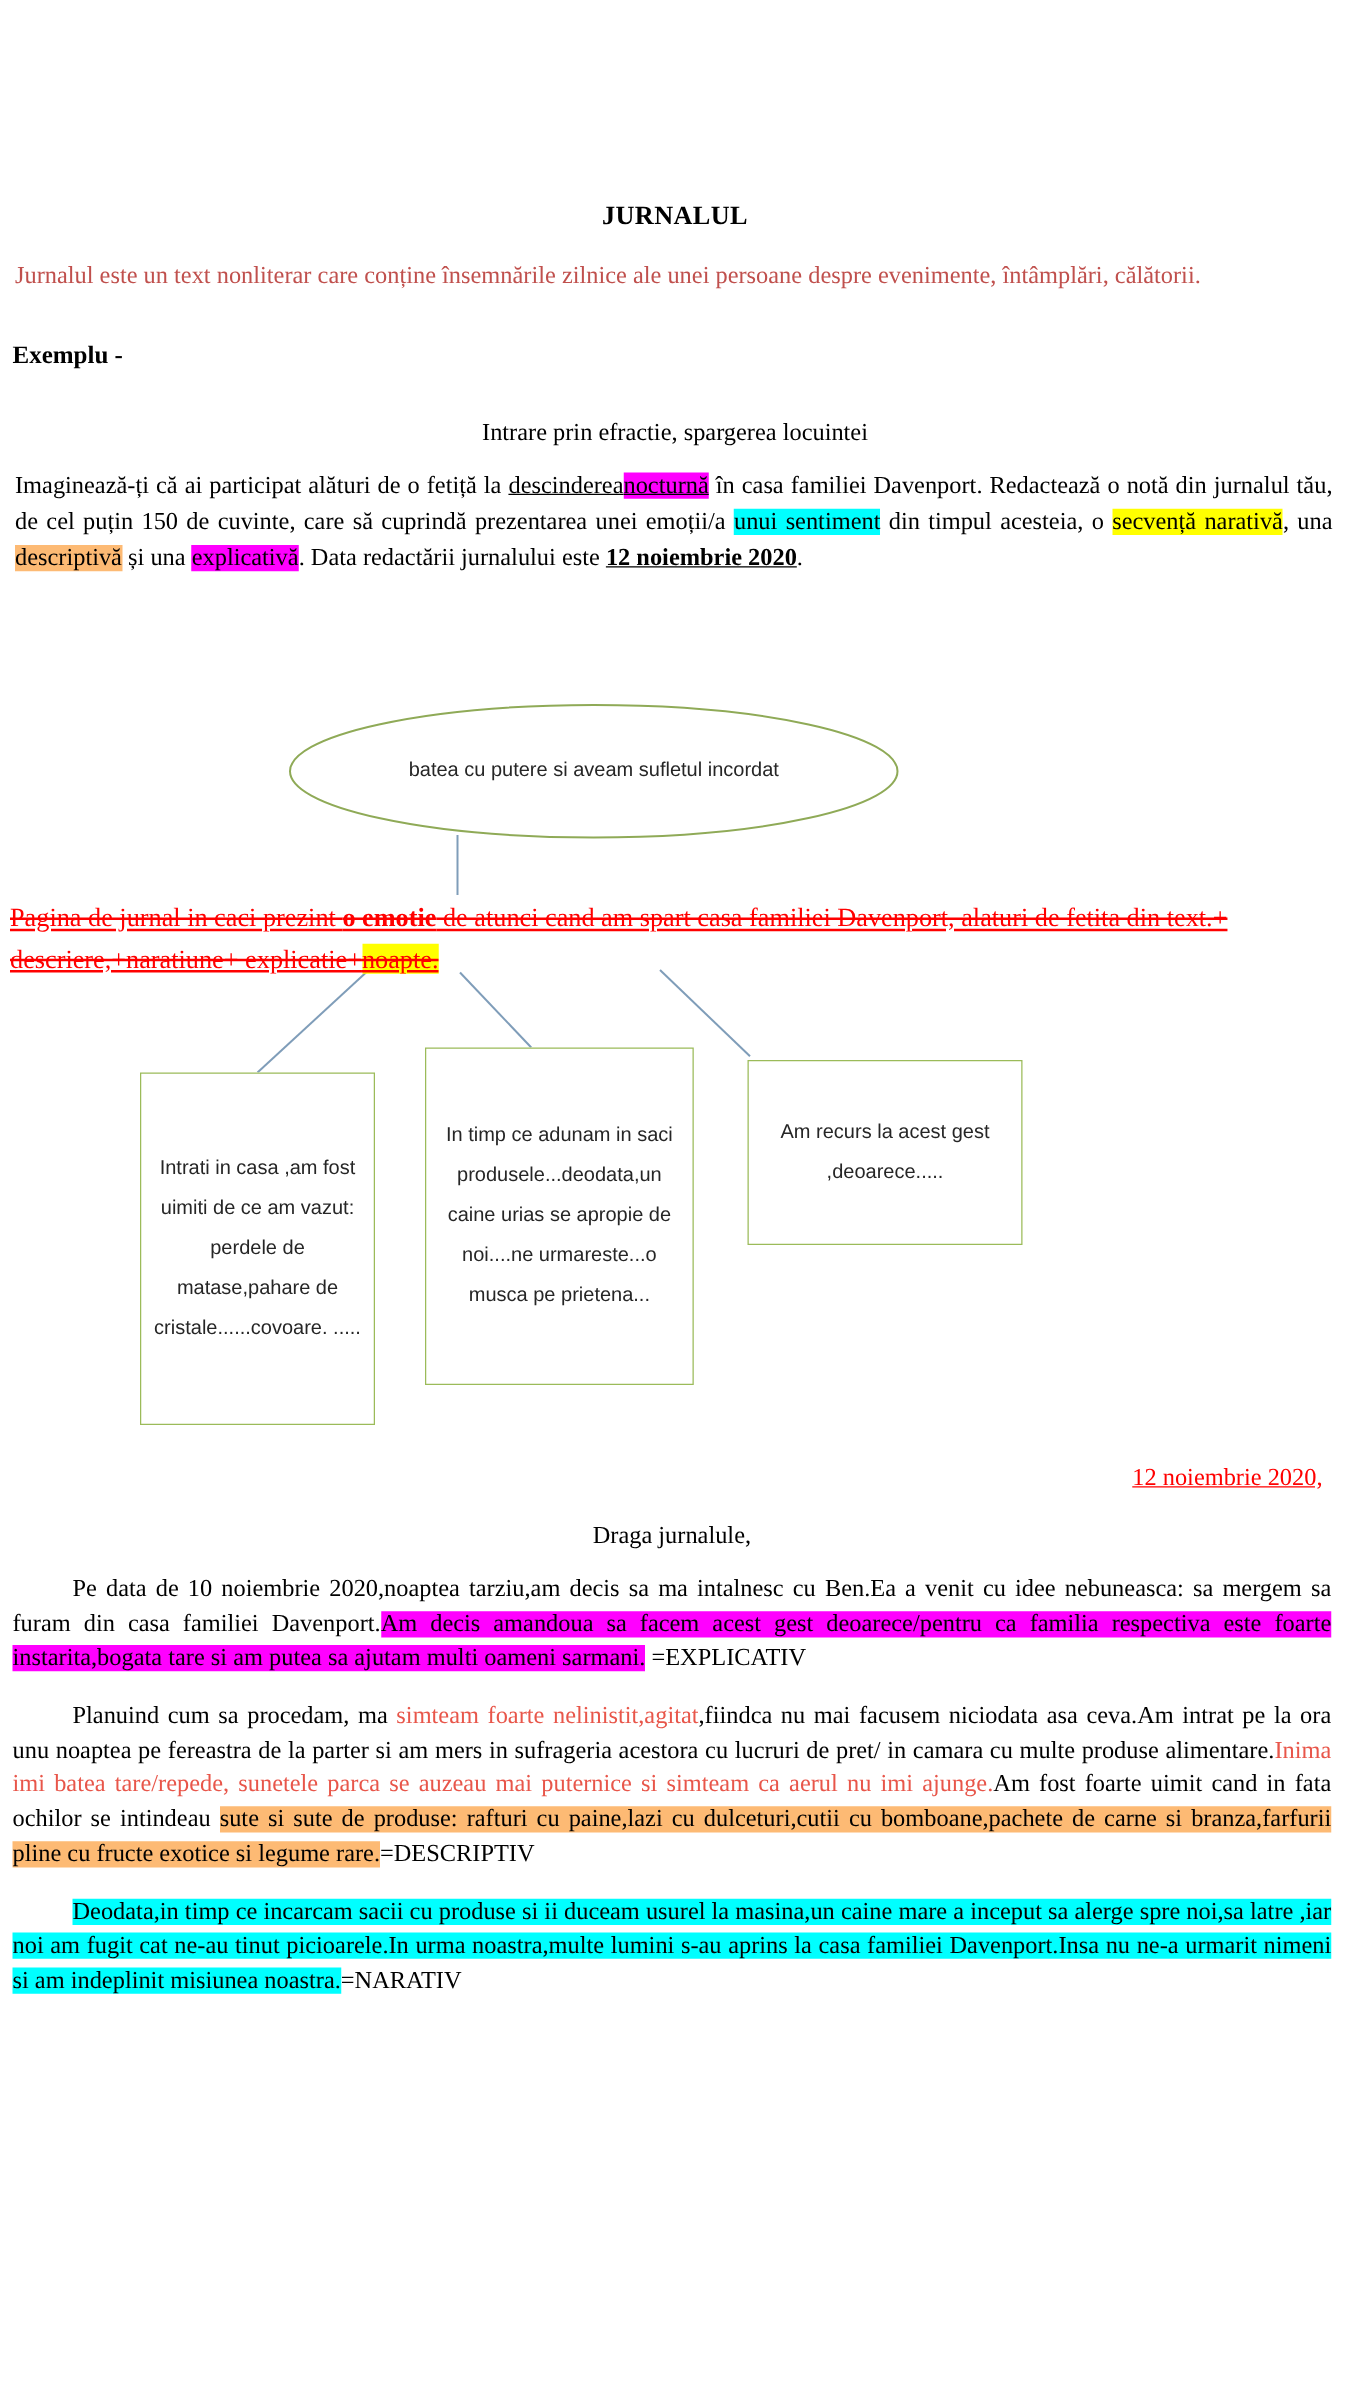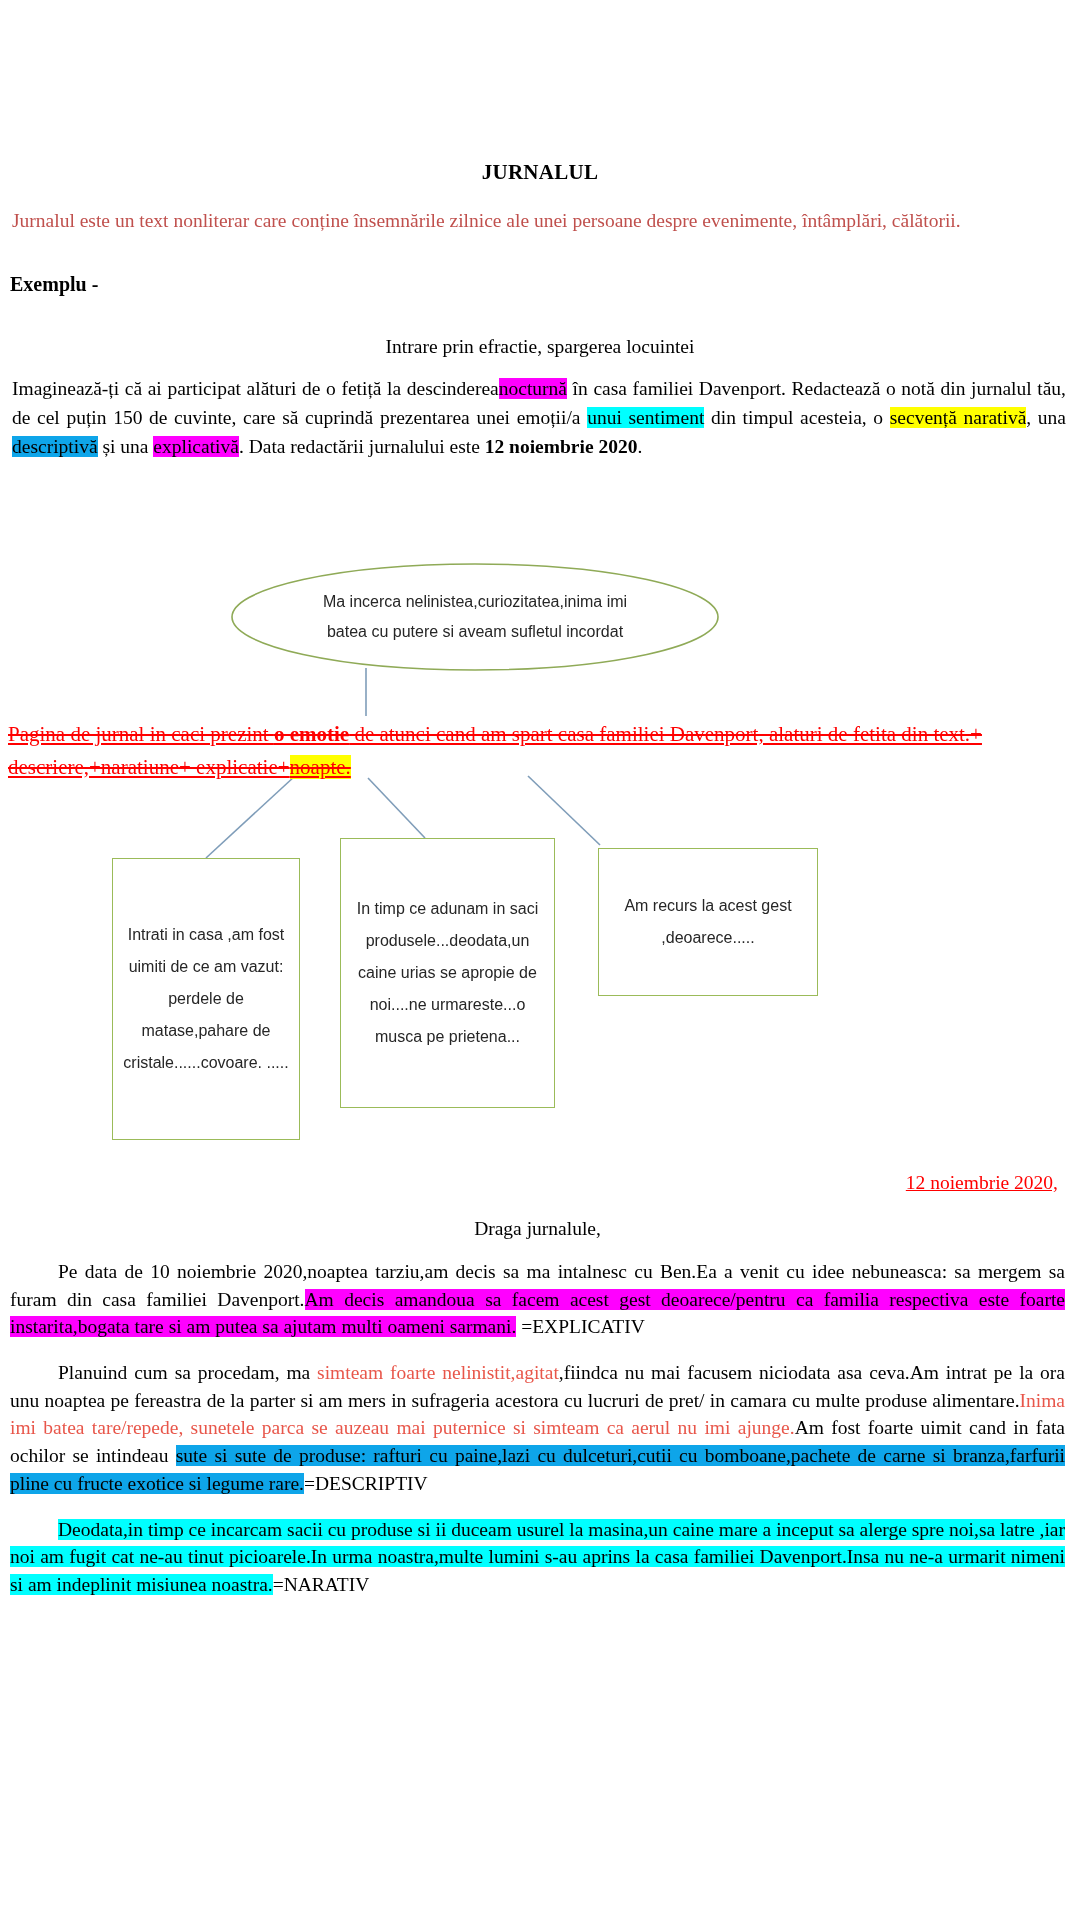--- a/index.html
+++ b/index.html
@@ -60,22 +60,22 @@
     margin-top: 16px;
     text-align: justify;
     padding-left: 2px;
     padding-right: 4px;
   }
 
   
   .hl-magenta { background: #ff00ff; }
   .hl-cyan    { background: #00ffff; }
   .hl-yellow  { background: #ffff00; }
-  .hl-green   { background: #0ea5e9; }
-  .u { }
+  .hl-green   { background: #fdba74; }
+  .u { text-decoration: underline; }
   .b { font-weight: bold; }
 
   
   .ellipse-wrap {
     position: absolute;
     left: 230px;
     top: 562px;
     width: 490px;
     height: 110px;
   }
@@ -185,21 +185,20 @@
 
     <div class="instr"><span>Imaginează-ți că ai participat alături de o fetiță la </span><span class="u">descinderea</span><span class="hl-magenta u">nocturnă</span><span> în casa familiei Davenport. Redactează o notă din jurnalul tău, de cel puțin 150 de cuvinte, care să cuprindă prezentarea unei emoții/a </span><span class="hl-cyan">unui sentiment</span><span> din timpul acesteia, o </span><span class="hl-yellow">secvență narativă</span><span>, una </span><span class="hl-green">descriptivă</span><span> și una </span><span class="hl-magenta">explicativă</span><span>. Data redactării jurnalului este </span><span class="b u">12 noiembrie 2020</span><span>.</span></div>
 
   </div>
 
   <div class="ellipse-wrap">
     <svg width="490" height="110" viewBox="0 0 490 110">
       <ellipse cx="245" cy="55" rx="243" ry="53" fill="#ffffff" stroke="#8faa57" stroke-width="1.6"></ellipse>
     </svg>
     <div class="ellipse-text">
-      <div>Ma incerca nelinistea,curiozitatea,inima imi</div>
       <div>batea cu putere si aveam sufletul incordat</div>
     </div>
   </div>
 
   <svg class="connectors">
     <line x1="366" y1="668" x2="366" y2="716" stroke="#7f9db9" stroke-width="1.6"></line>
     <line x1="206" y1="858" x2="295" y2="776" stroke="#7f9db9" stroke-width="1.6"></line>
     <line x1="425" y1="838" x2="368" y2="778" stroke="#7f9db9" stroke-width="1.6"></line>
     <line x1="600" y1="845" x2="528" y2="776" stroke="#7f9db9" stroke-width="1.6"></line>
   </svg>

